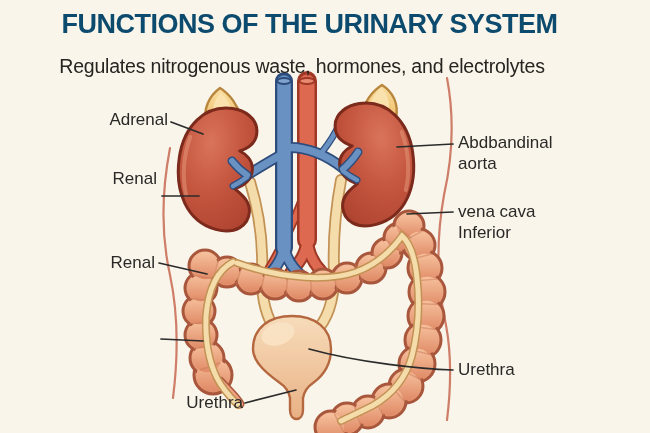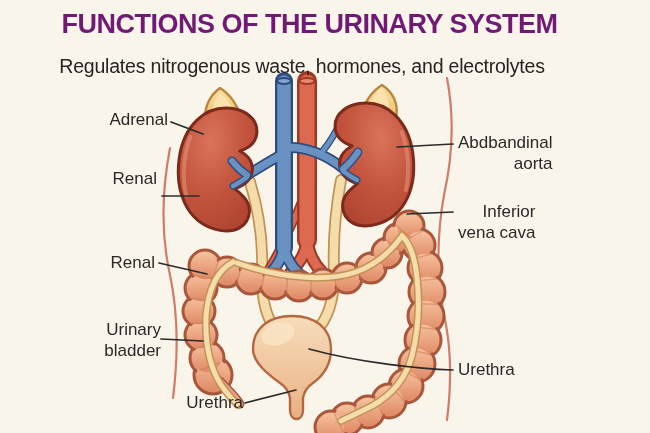--- a/index.html
+++ b/index.html
@@ -4,30 +4,30 @@
 <style>
   html,body{margin:0;padding:0;background:#e8e8e8;}
   .stage{
     position:relative;width:650px;height:433px;overflow:hidden;
     background:#faf5ea;
     font-family:"Liberation Sans","DejaVu Sans",sans-serif;
   }
   .stage svg{position:absolute;left:0;top:0;}
   .header{position:absolute;left:0;top:10px;width:604px;text-align:center;z-index:3;}
   .title{
-    font-size:27px;font-weight:800;letter-spacing:-.5px;color:#701a75;
+    font-size:27px;font-weight:800;letter-spacing:-.5px;color:#0c4a6e;
     line-height:1.1;
     margin-left:15px;
   }
   .subtitle{
     font-size:19.5px;font-weight:400;color:#262420;margin-top:15px;letter-spacing:-.2px;
   }
   .label{
     position:absolute;z-index:3;font-size:17px;font-weight:500;color:#2a2927;
-    line-height:21px;white-space:nowrap;text-align:right;
+    line-height:21px;white-space:nowrap;
   }
   .label span{display:block;}
   .lab-right{text-align:right;}
   
   #lab-adrenal{right:482px;top:109px;}
   #lab-renal{right:493px;top:168px;}
   #lab-ureter{right:495px;top:252px;}
   #lab-ubladder{right:489px;top:319px;}
   #lab-urethra-b{right:407px;top:392px;}
   
@@ -241,27 +241,23 @@
   <div class="header">
     <div class="title">FUNCTIONS OF THE URINARY SYSTEM</div>
     <div class="subtitle">Regulates nitrogenous waste, hormones, and electrolytes</div>
   </div>
 
   <div class="label lab-right" id="lab-adrenal">
     <span>Adrenal</span>
   </div>
   <div class="label lab-right" id="lab-renal">Renal</div>
   <div class="label lab-right" id="lab-ureter">Renal</div>
-  <div class="label lab-right" id="lab-ubladder">
-    <span>Urinary</span>
-    <span>bladder</span>
-  </div>
   <div class="label" id="lab-urethra-b">Urethra</div>
   <div class="label" id="lab-aorta">
     <span>Abdbandinal</span>
     <span>aorta</span>
   </div>
   <div class="label" id="lab-ivc">
+    <span>vena cava</span>
     <span>Inferior</span>
-    <span>vena cava</span>
   </div>
   <div class="label" id="lab-urethra-r">Urethra</div>
 </div>
 
 </body></html>

